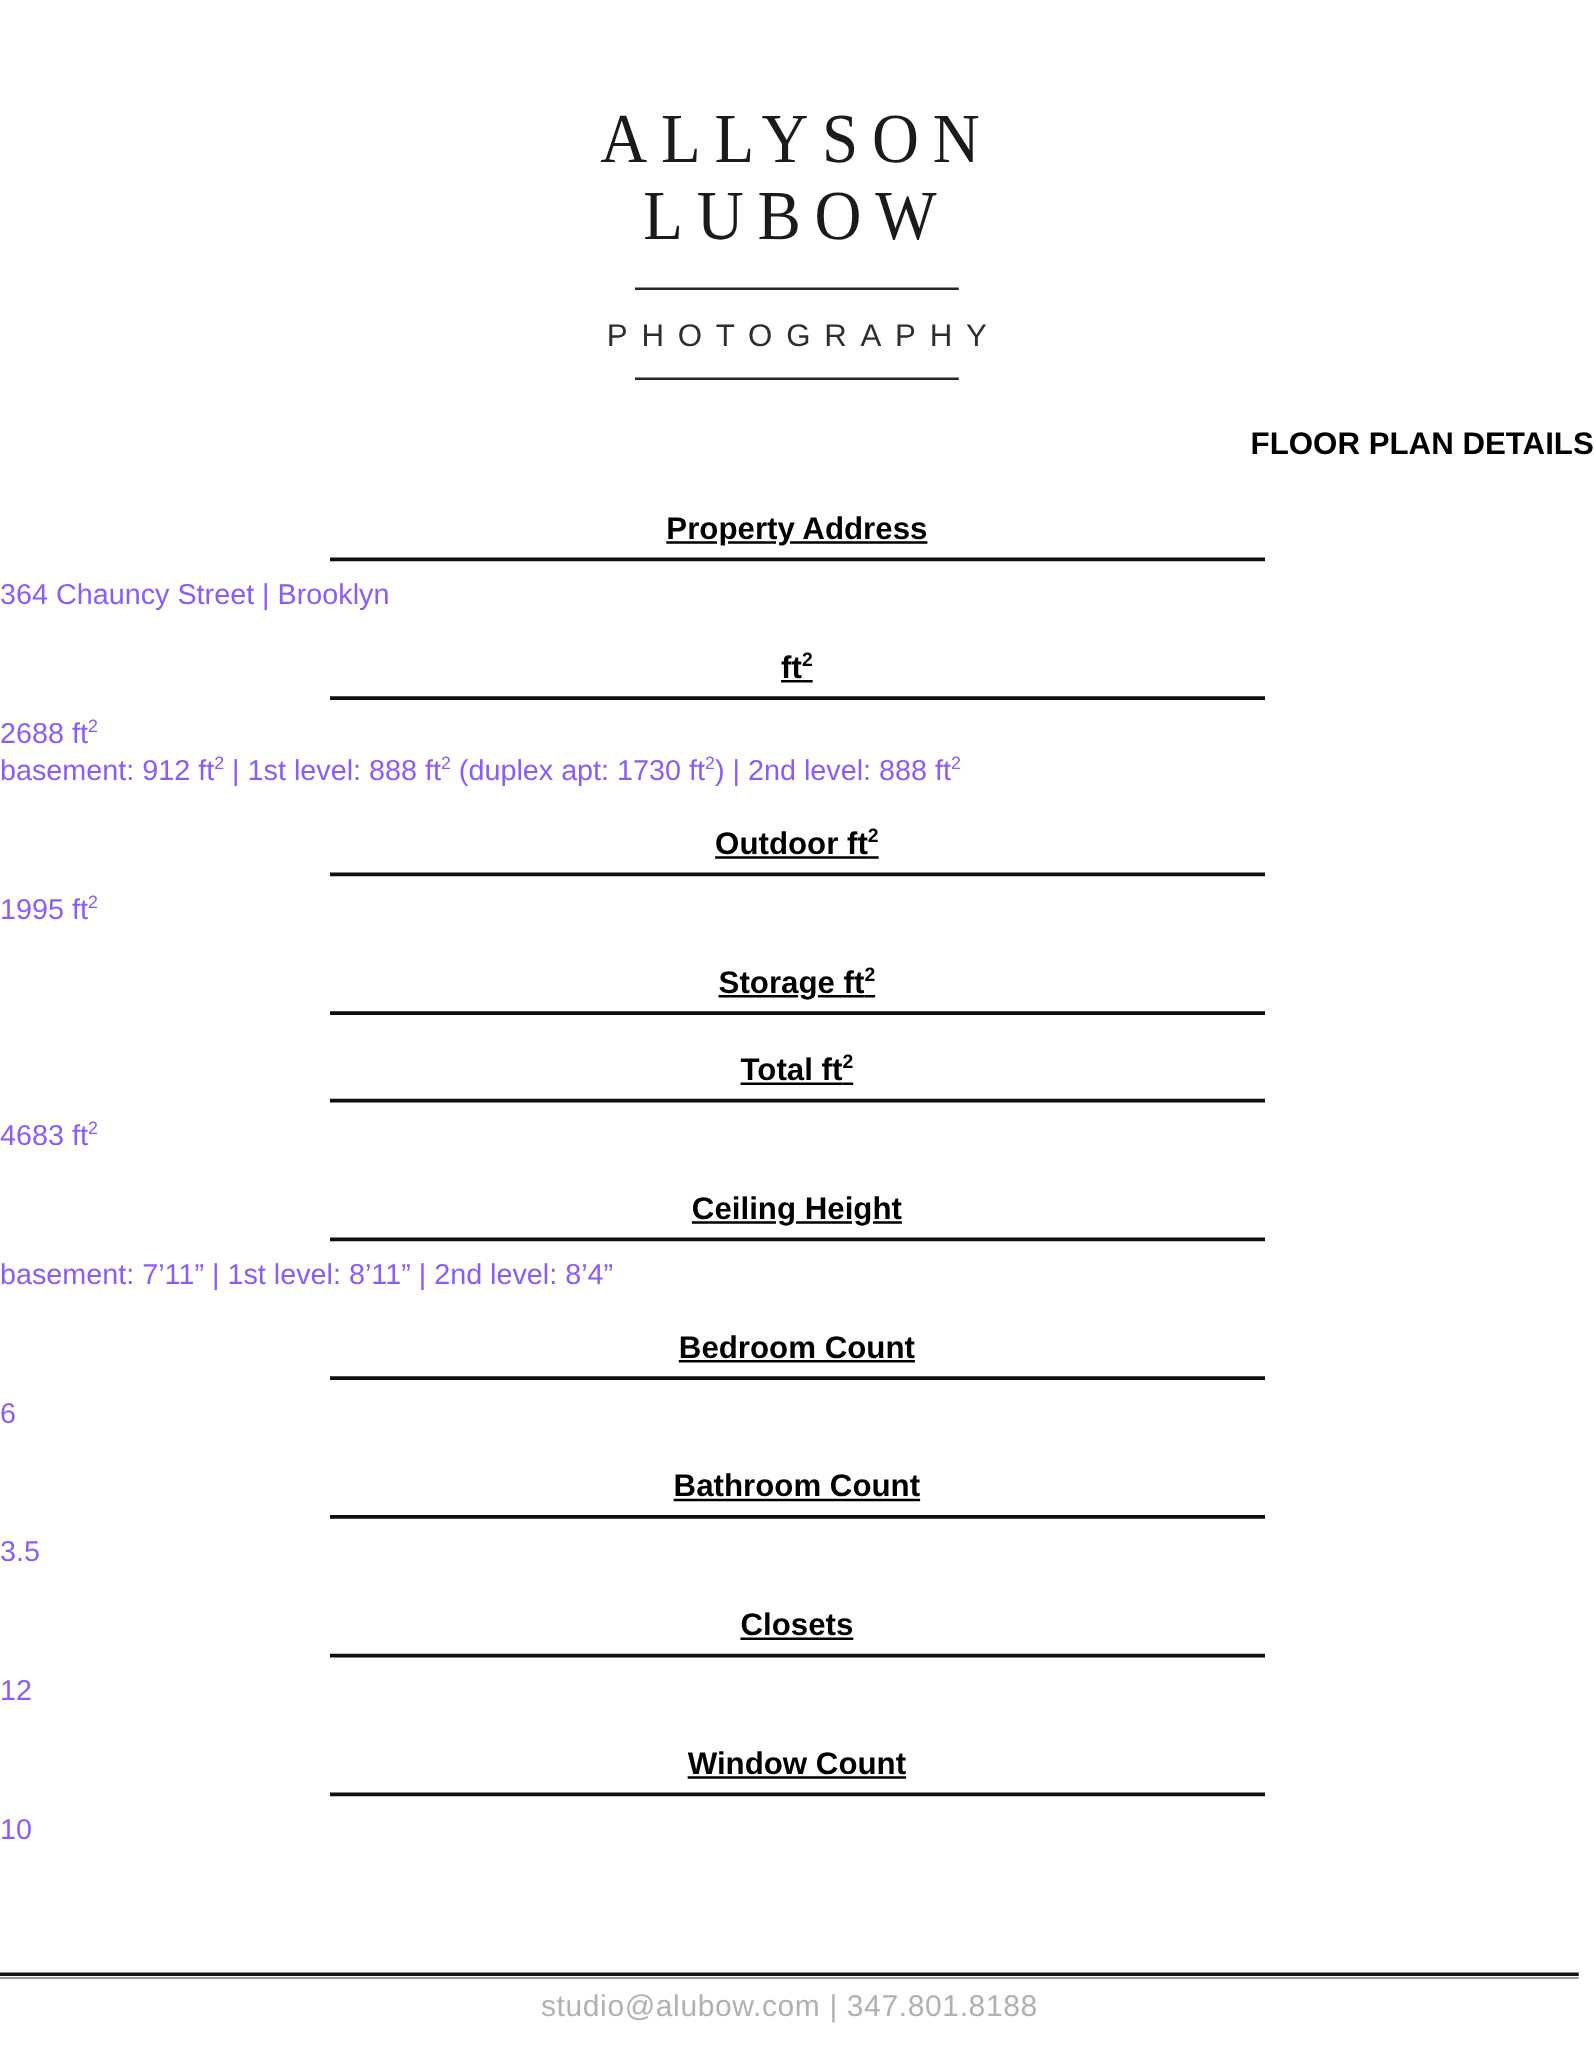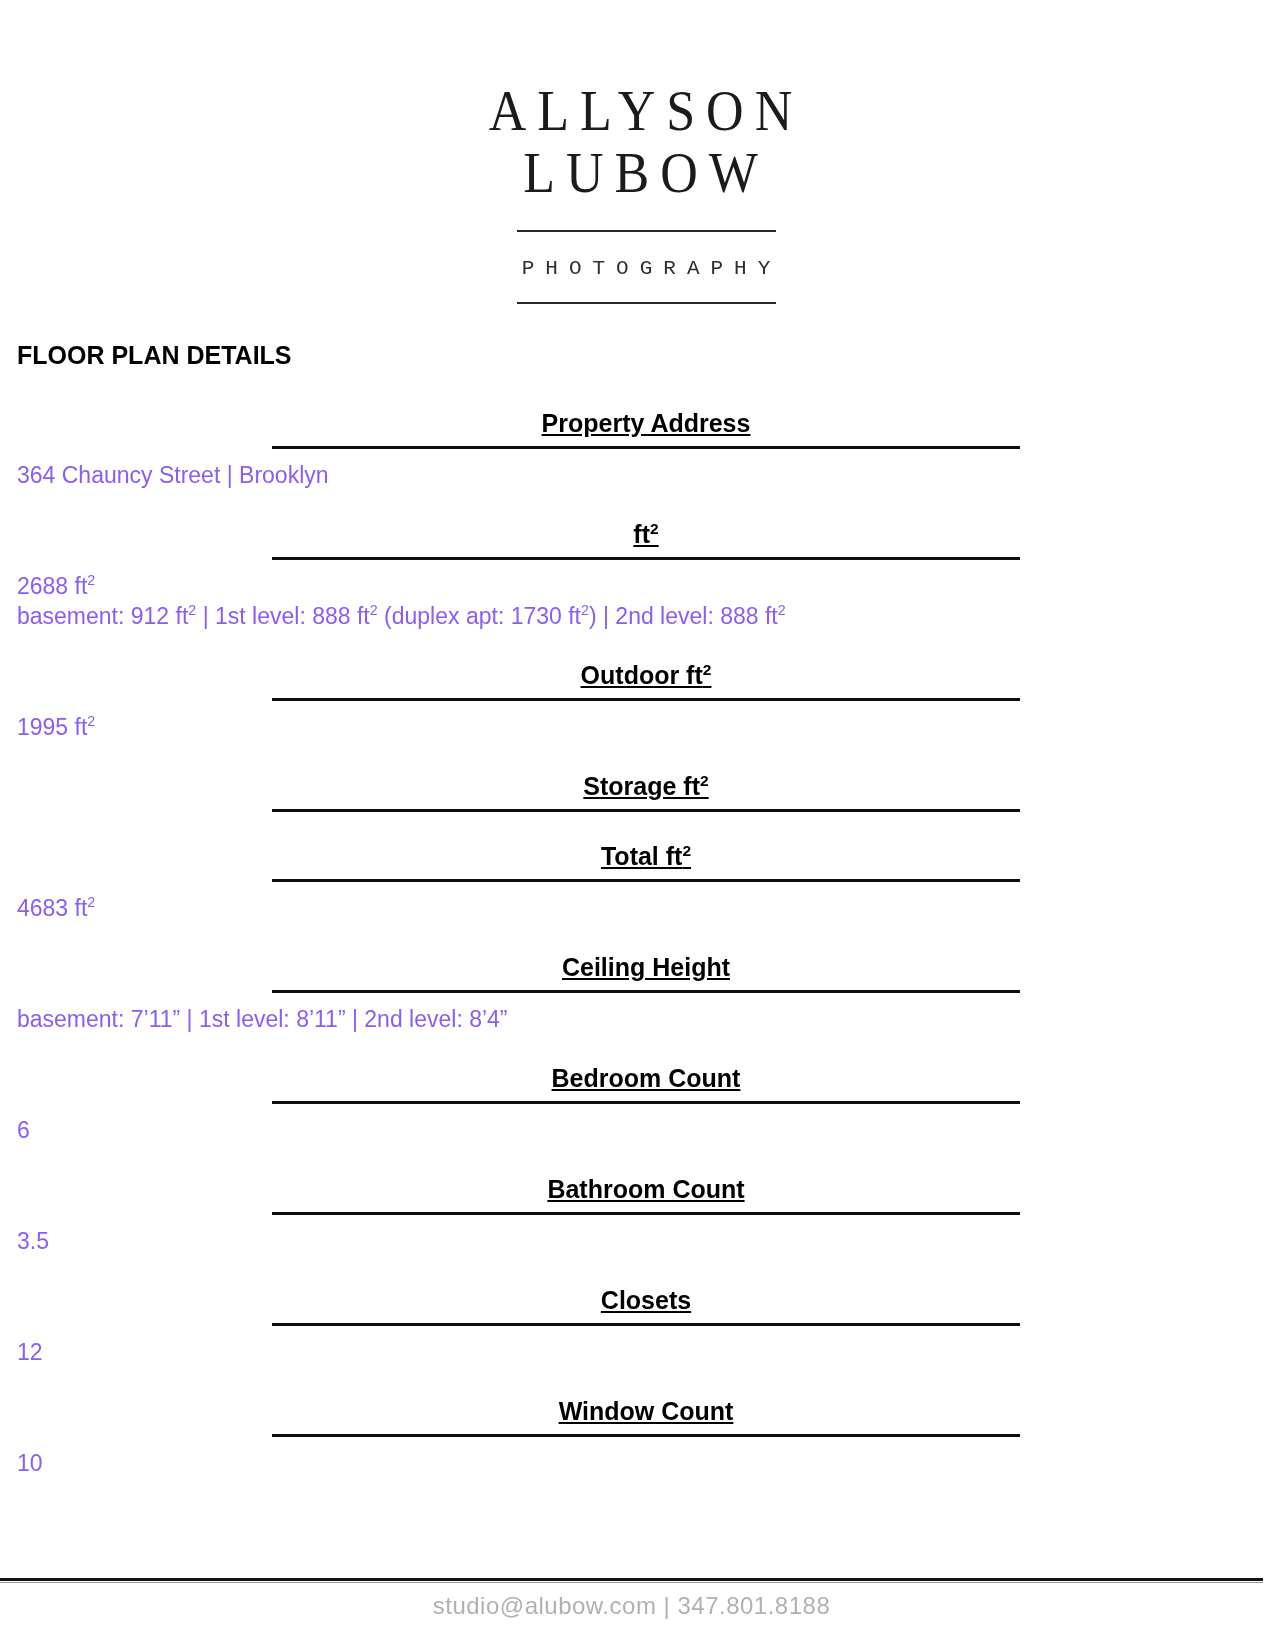--- a/index.html
+++ b/index.html
@@ -11,21 +11,20 @@
     width: 1275px;
     height: 1650px;
     position: relative;
     overflow: hidden;
     font-family: "Liberation Sans", sans-serif;
     color: #1e1e1e;
   }
   .page {
     position: absolute;
     inset: 0;
-    padding-left: 17px;
   }
 
   
   .logo { text-align: center; padding-top: 86px; }
   .logo-name {
     font-family: "Liberation Serif", serif;
     font-size: 52px;
     line-height: 52px;
     letter-spacing: 11px;
     color: #1b1b1b;
@@ -34,33 +33,32 @@
   }
   .logo-name.second { margin-top: 10px; }
   .logo-rule {
     width: 259px;
     height: 2px;
     background: #262626;
     margin: 30px auto 0;
   }
   .logo-sub {
     margin-top: 26px;
-    font-size: 21px;
+    font-size: 25px;
     line-height: 22px;
     letter-spacing: 11px;
     text-indent: 11px;
     color: #2e2e2e;
-    font-family: Liberation Mono, monospace;
   }
   .logo-rule.bottom { margin-top: 22px; height: 2px; }
 
   
   h1.doc-title {
     margin: 36px 0 0;
-    text-align: left;
+    text-align: right;
     font-size: 25px;
     line-height: 30px;
     font-weight: bold;
     color: #000;
   }
 
   
   main { margin-top: 38px; }
   section { margin-bottom: 29px; }
   h2.sec-label {

